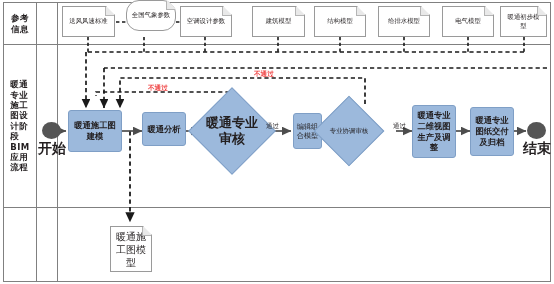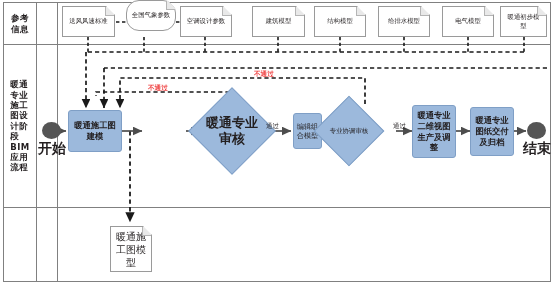--- a/index.html
+++ b/index.html
@@ -175,20 +175,23 @@
     <span>暖通初步模型</span>
   </div>
 
   <div class="term" style="left:42px;top:122px;width:19px;height:17px;"></div>
   <div class="term-label" style="left:36px;top:140px;width:32px;">开始</div>
 
   <div class="node proc" style="left:68px;top:110px;width:54px;height:42px;">
     <span>暖通施工图建模</span>
   </div>
 
+  <div class="node proc" style="left:142px;top:112px;width:44px;height:34px;">
+    <span>暖通分析</span>
+  </div>
 
   <div class="node dia big" style="left:201px;top:100px;width:62px;height:62px;">
     <div class="dshape"></div>
     <div class="dtext">暖通专业审核</div>
   </div>
 
   <div class="node proc small" style="left:293px;top:113px;width:29px;height:36px;">
     <span>编辑组合模型</span>
   </div>
 

